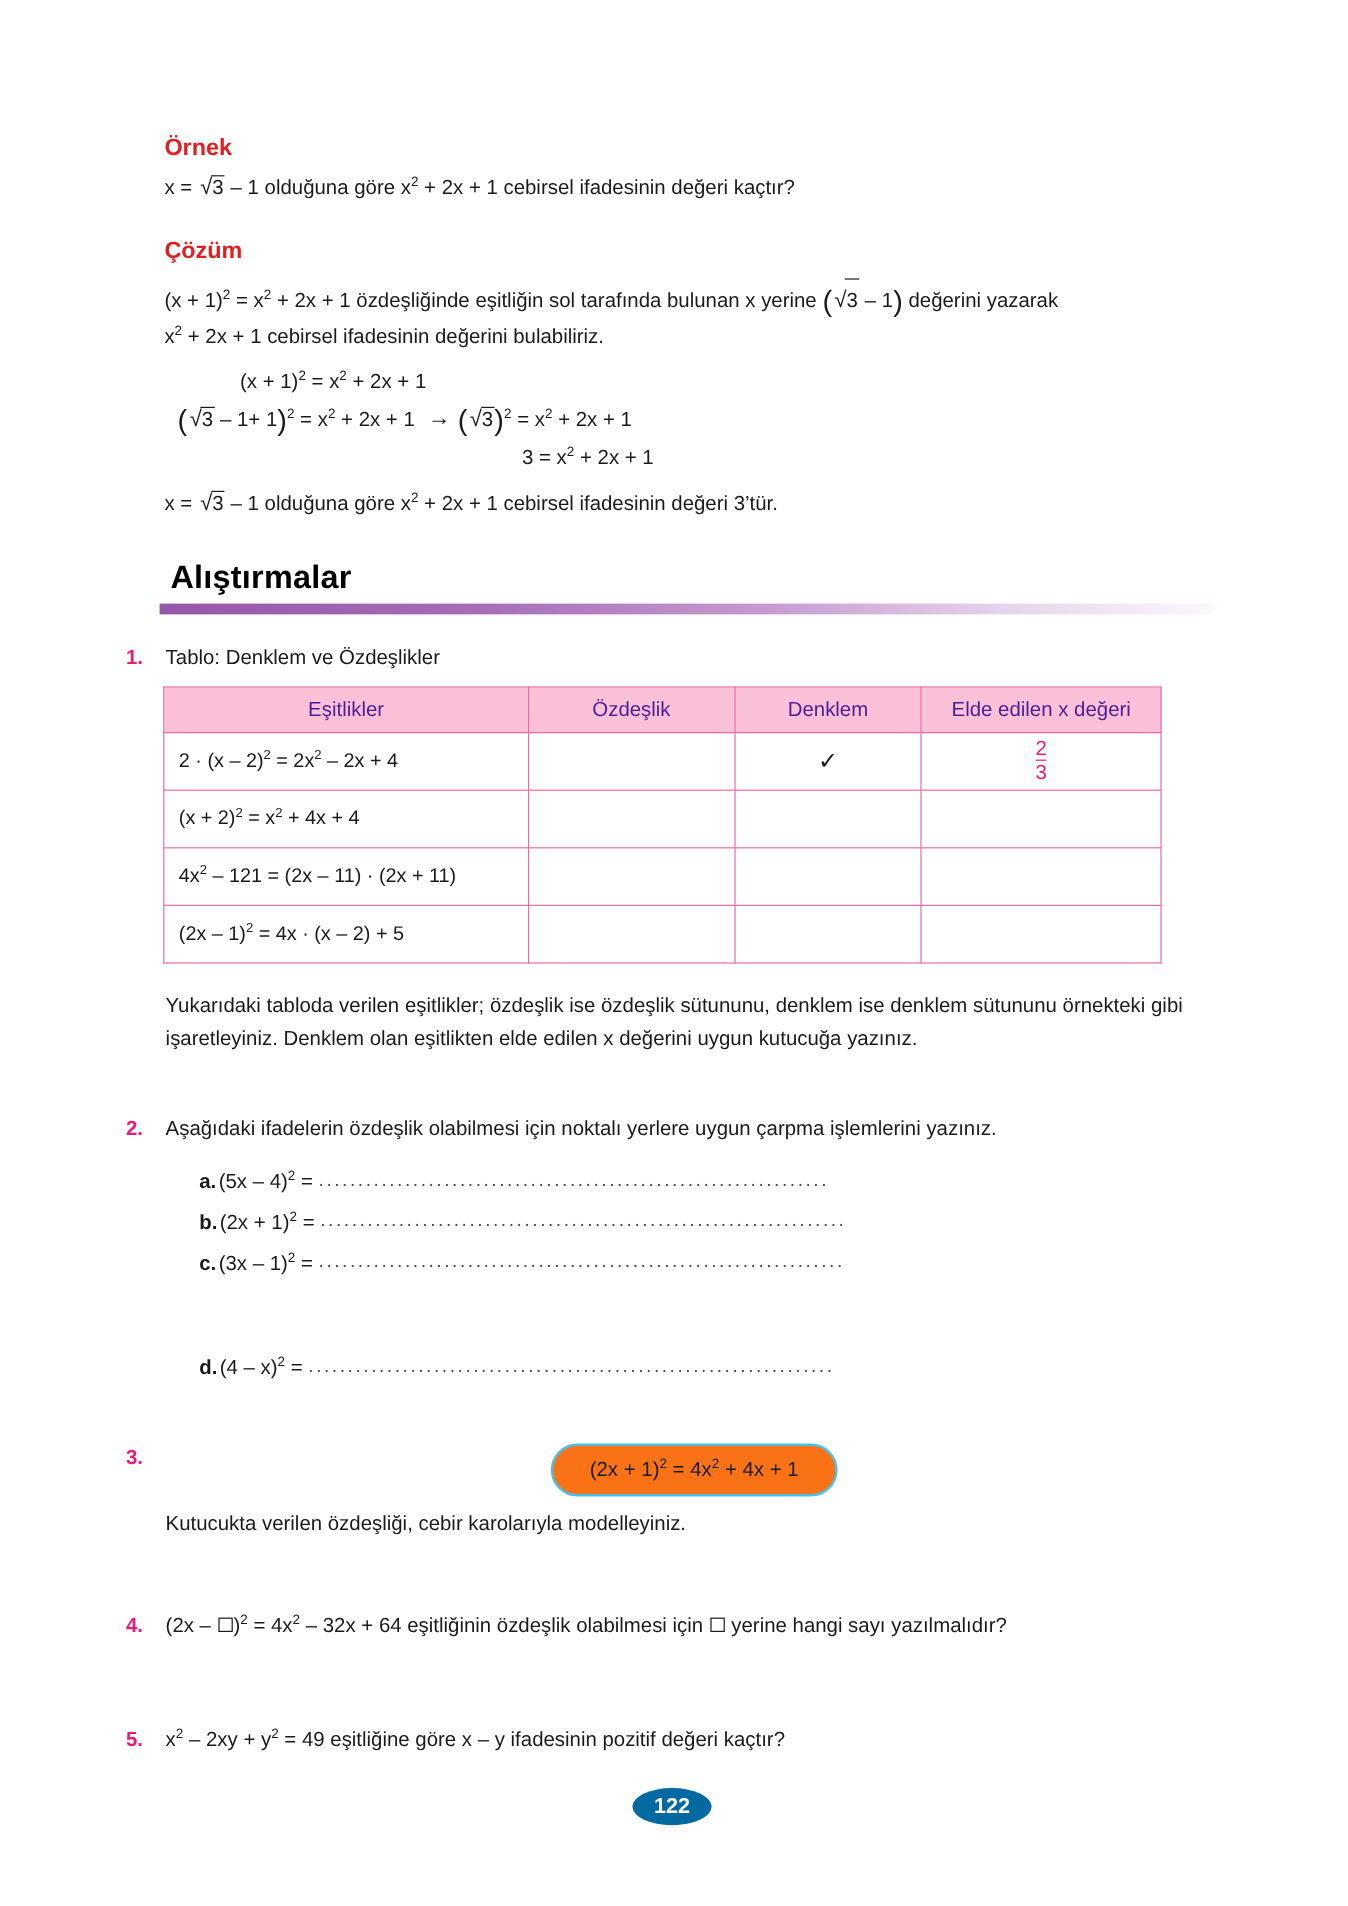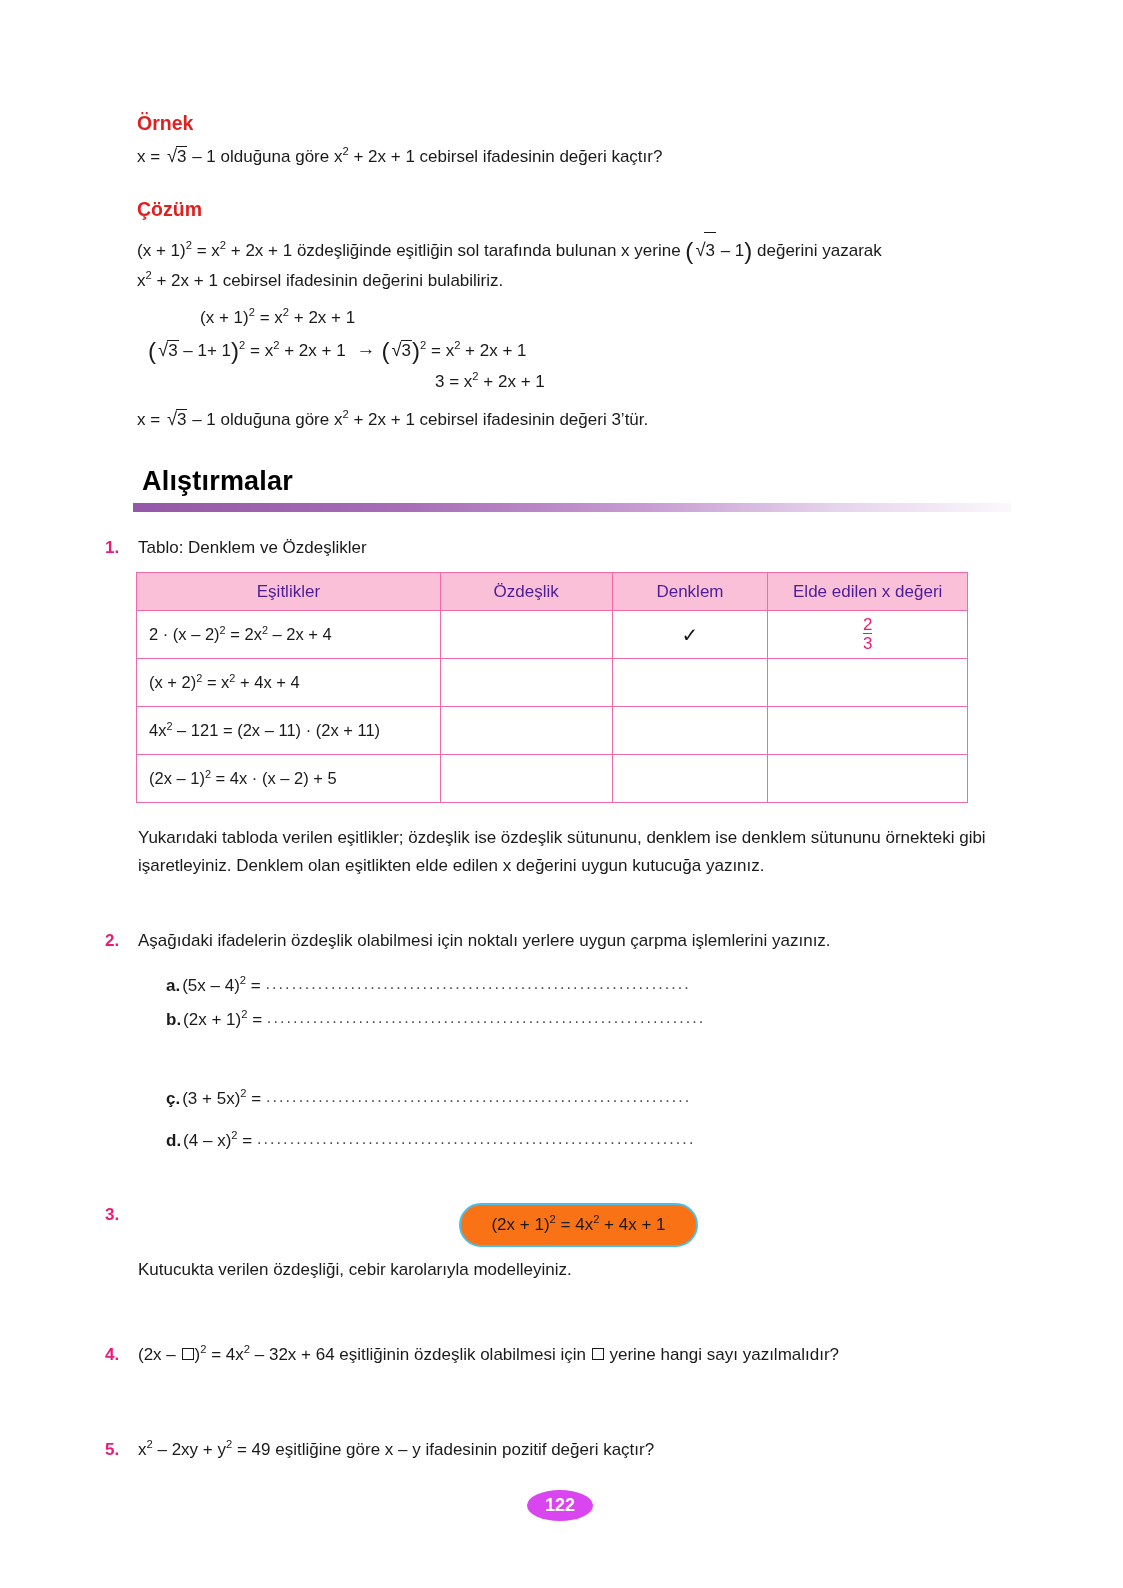--- a/index.html
+++ b/index.html
@@ -188,21 +188,21 @@
     border: 1.4px solid #1a1a1a;
     vertical-align: 0px;
     margin: 0 1px;
   }
 
   
   #page-badge {
     position: absolute;
     left: 527px; top: 1490px;
     width: 66px; height: 31px;
-    background: #d946ef;
+    background: #0369a1;
     border-radius: 50%;
     color: #ffffff;
     font-weight: bold;
     font-size: 18px;
     display: flex;
     align-items: center;
     justify-content: center;
   }
 </style>
 </head>
@@ -302,22 +302,22 @@
 
   <div class="qnum" id="q2-num">2.</div>
   <div class="qtext" id="q2-text">Aşağıdaki ifadelerin özdeşlik olabilmesi için noktalı yerlere uygun çarpma işlemlerini yazınız.</div>
 
   <div class="sub m" id="q2a">
     <b>a.</b><span>(5x – 4)</span><sup>2</sup><span> = </span><span class="dots">.................................................................</span>
   </div>
   <div class="sub m" id="q2b">
     <b>b.</b><span>(2x + 1)</span><sup>2</sup><span> = </span><span class="dots">...................................................................</span>
   </div>
-  <div class="sub m" id="q2d">
-    <b>ç.</b><span>(3 + 5x)</span><sup>2</sup><span> = </span><span class="dots">.................................................................</span>
+  <div class="sub m" id="q2c">
+    <b>c.</b><span>(3x – 1)</span><sup>2</sup><span> = </span><span class="dots">...................................................................</span>
   </div>
   <div class="sub m" id="q2e">
     <b>d.</b><span>(4 – x)</span><sup>2</sup><span> = </span><span class="dots">...................................................................</span>
   </div>
 
   <div class="qnum" id="q3-num">3.</div>
   <div id="q3-box">
     <span class="m"><span>(2x + 1)</span><sup>2</sup><span> = 4x</span><sup>2</sup><span> + 4x + 1</span></span>
   </div>
   <div class="qtext" id="q3-note">Kutucukta verilen özdeşliği, cebir karolarıyla modelleyiniz.</div>

